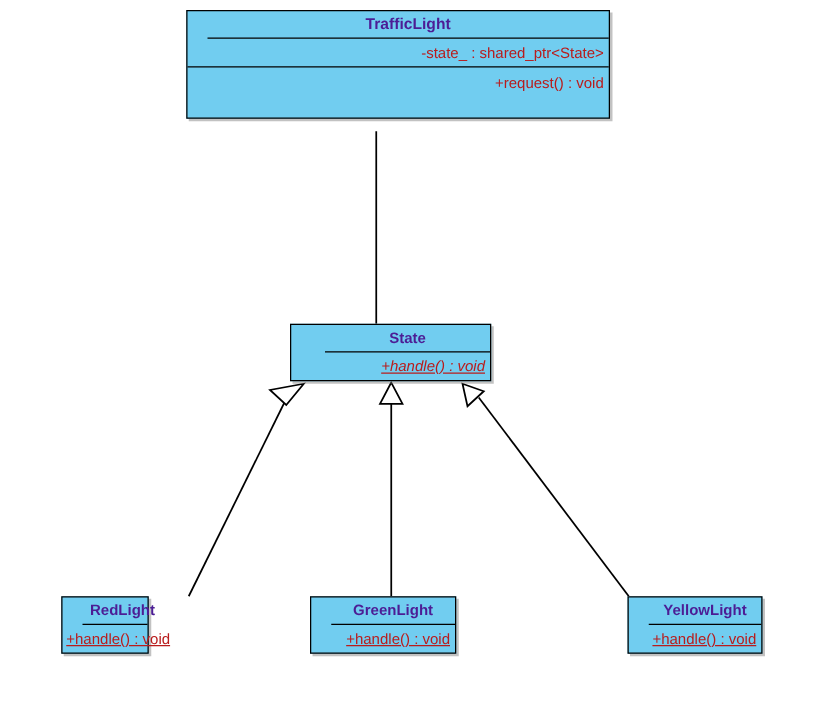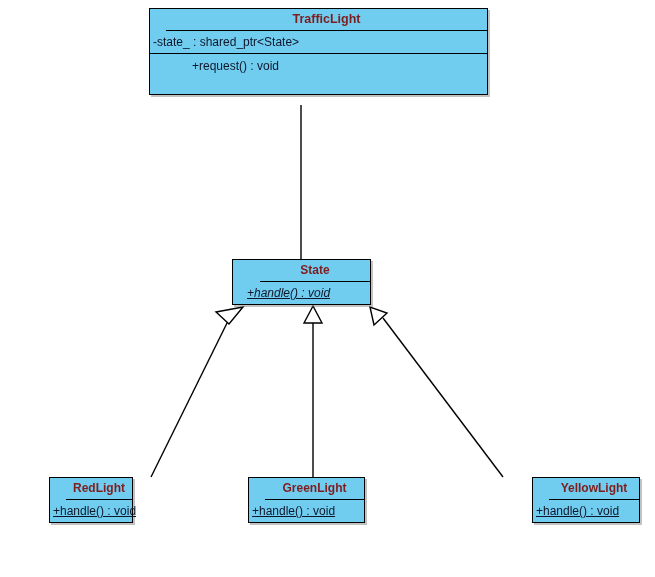--- a/index.html
+++ b/index.html
@@ -34,57 +34,58 @@
     box-sizing: border-box;
     border: 1px solid #000000;
     background: #71CDF0;
     box-shadow: 2px 2px 0 0 rgba(120,120,120,0.45);
   }
   .uml-name {
     box-sizing: border-box;
     text-align: center;
     font-weight: bold;
     font-size: 12px;
-    color: #7f1d1d;
+    color: #4c1d95;
     line-height: 13px;
     padding: 4px 6px 4px 6px;
     border-bottom: 1px solid #000000;
     white-space: nowrap;
     margin-left: 16px;
   }
   .uml-compartment {
     box-sizing: border-box;
     padding: 3px 4px 3px 3px;
     font-size: 12px;
-    color: #0f172a;
+    color: #b91c1c;
     line-height: 16px;
+    text-align: right;
   }
   .uml-compartment.divided {
     border-bottom: 1px solid #000000;
   }
   .uml-member {
     white-space: nowrap;
     font-size: 12px;
     line-height: 16px;
   }
   .uml-member.abstract {
     font-style: italic;
   }
   
   #node-trafficlight { left: 149px; top: 8px; width: 339px; }
   #node-trafficlight .uml-name { font-size: 12.5px; padding-top: 4px; padding-bottom: 4px; }
   #node-trafficlight .attrs { min-height: 21px; }
   #node-trafficlight .ops { min-height: 40px; padding-top: 4px; margin-left: 39px; }
 
-  #node-state { left: 232px; top: 259px; width: 139px; padding-left: 11px; }
+  #node-state { left: 232px; top: 259px; width: 161px; padding-left: 11px; }
   #node-state .ops { min-height: 22px; }
 
-  #node-redlight { left: 49px; top: 477px; width: 84px; }
+  #node-redlight { left: 49px; top: 477px; width: 70px; }
   #node-greenlight { left: 248px; top: 477px; width: 117px; }
-  #node-yellowlight { left: 532px; top: 477px; width: 108px; }
+  #node-yellowlight { left: 502px; top: 477px; width: 108px; }
 
   .leaf .uml-compartment { min-height: 22px; text-decoration: underline; }
 </style>
 </head>
 <body>
 
 <div id="diagram-canvas">
 
   <svg id="edge-layer" viewBox="0 0 655 577" width="655" height="577" xmlns="http://www.w3.org/2000/svg">
 

